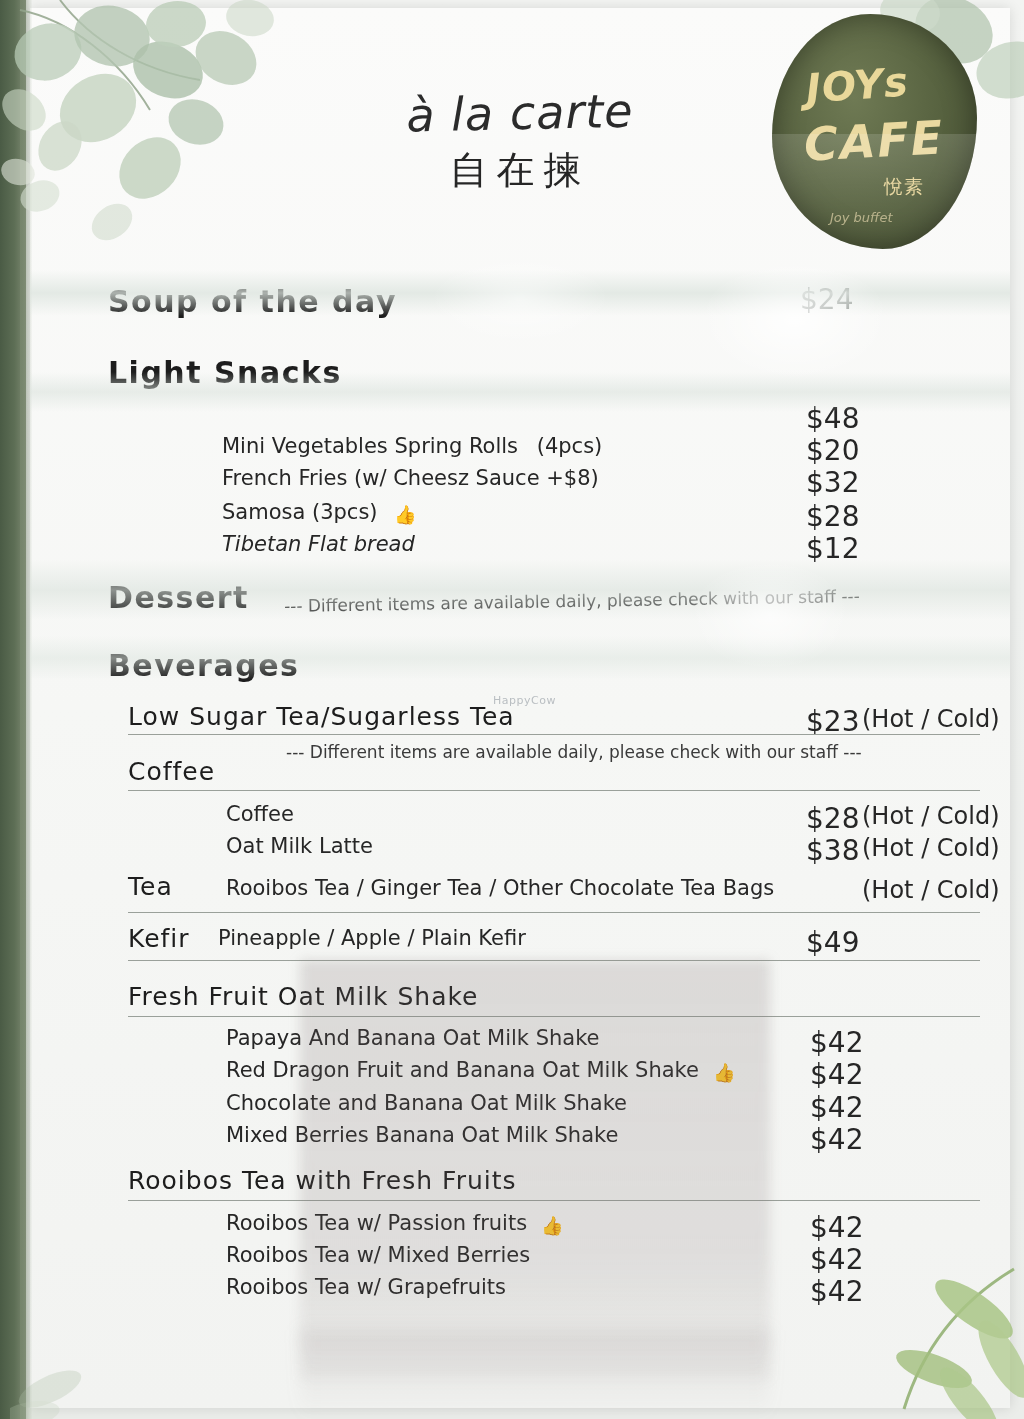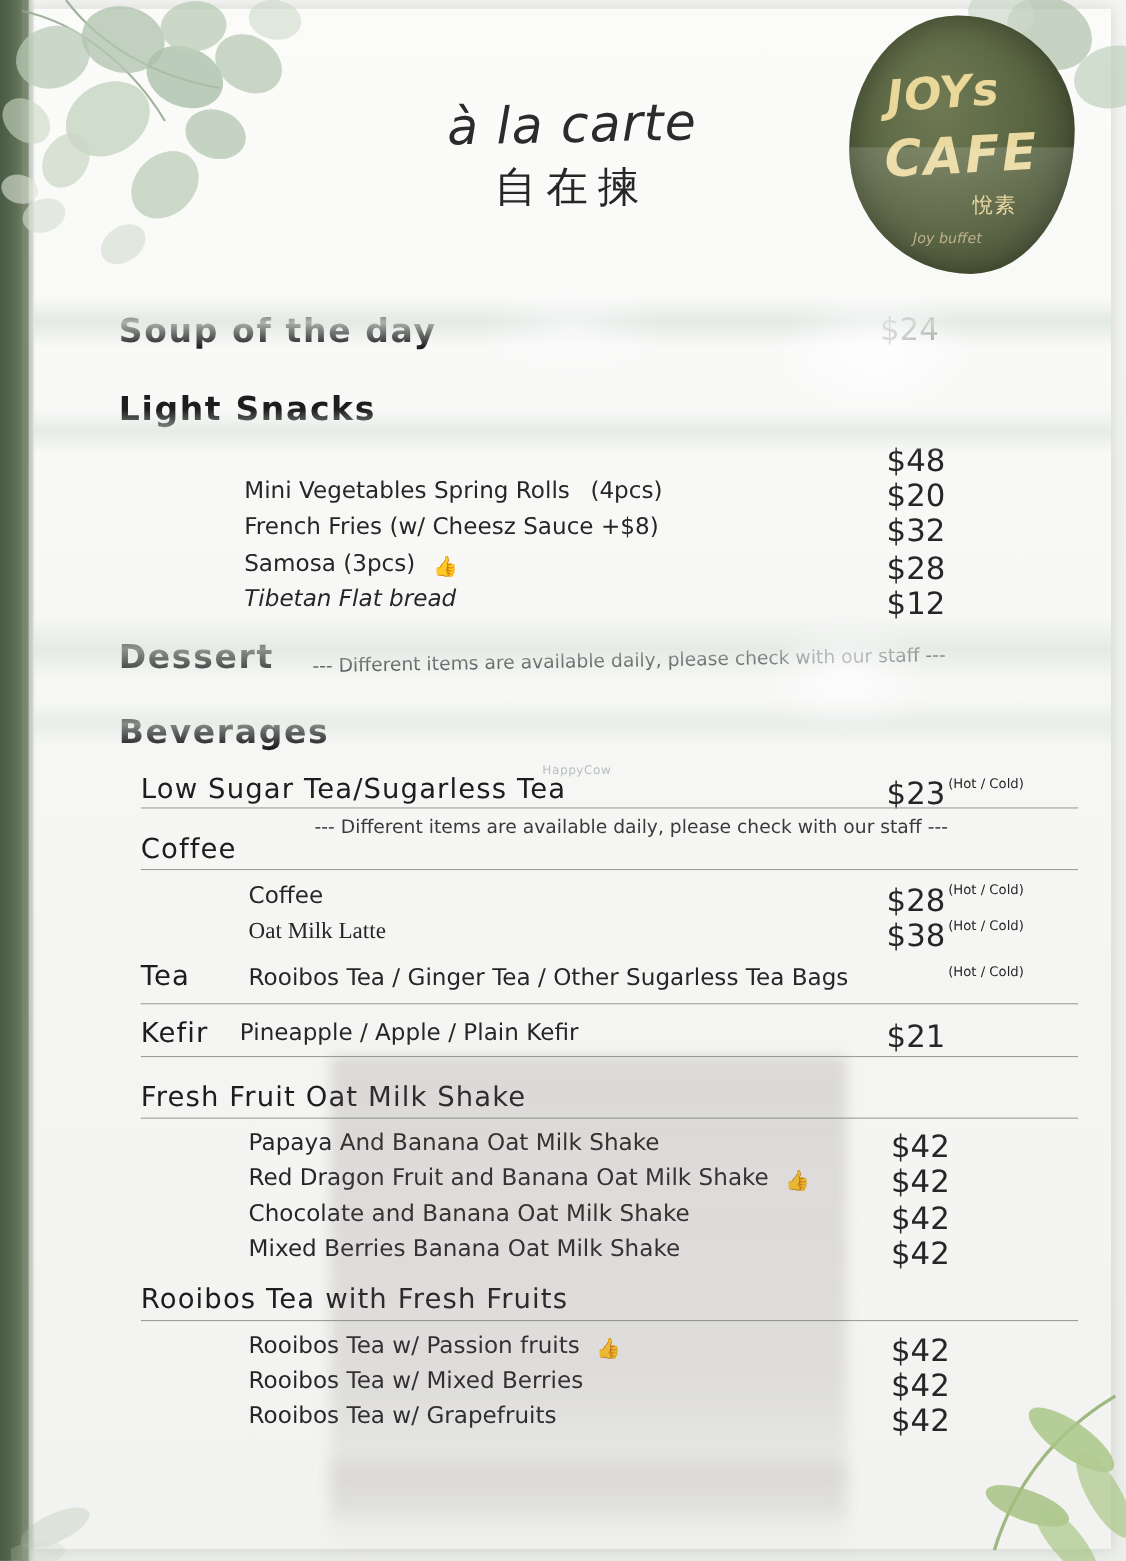--- a/index.html
+++ b/index.html
@@ -88,21 +88,21 @@
     position:absolute;font-family:"DejaVu Sans", sans-serif;
     font-size:30px;color:#1d1d1d;letter-spacing:1.5px;
     font-weight:600;
   }
   .sub-head{
     position:absolute;font-size:25px;color:#1d1d1d;font-weight:400;letter-spacing:1px;
   }
   .row{position:absolute;font-size:21px;color:#262626;}
   .price{position:absolute;font-size:28px;color:#262626;}
   .note{position:absolute;font-size:17px;color:#3a3a3a;}
-  .hot{position:absolute;font-size:12px;color:#262626;}
+  .hot{position:absolute;font-size:24px;color:#262626;}
   .rule{position:absolute;height:1px;background:#9aa09a;}
   .thumb{display:inline-block;font-size:18px;color:#2b2b2b;transform:translateY(2px);}
   .watermark{
     position:absolute;left:493px;top:694px;font-size:11px;color:#b9bec2;letter-spacing:.5px;
   }
   .faded{color:#6f7570;}
 </style>
 </head>
 <body>
 
@@ -216,32 +216,32 @@
     <div class="watermark">HappyCow</div>
 
     <div class="sub-head" style="left:128px;top:757px;">Coffee</div>
     <div class="note" style="left:286px;top:742px;">--- Different items are available daily, please check with our staff ---</div>
     <div class="rule" style="left:128px;top:790px;width:852px;"></div>
 
     <div class="row" style="left:226px;top:802px;">Coffee</div>
     <div class="price" style="left:806px;top:802px;">$28</div>
     <div class="hot" style="left:862px;top:802px;">(Hot / Cold)</div>
 
-    <div class="row" style="left:226px;top:834px;font-family:Liberation Serif, serif;">Oat Milk Latte</div>
+    <div class="row" style="left:226px;top:834px;">Oat Milk Latte</div>
     <div class="price" style="left:806px;top:834px;">$38</div>
     <div class="hot" style="left:862px;top:834px;">(Hot / Cold)</div>
 
     <div class="sub-head" style="left:128px;top:872px;">Tea</div>
-    <div class="row" style="left:226px;top:876px;">Rooibos Tea / Ginger Tea / Other Sugarless Tea Bags</div>
+    <div class="row" style="left:226px;top:876px;">Rooibos Tea / Ginger Tea / Other Chocolate Tea Bags</div>
     <div class="hot" style="left:862px;top:876px;">(Hot / Cold)</div>
     <div class="rule" style="left:128px;top:912px;width:852px;"></div>
 
     <div class="sub-head" style="left:128px;top:924px;">Kefir</div>
     <div class="row" style="left:218px;top:926px;">Pineapple / Apple / Plain Kefir</div>
-    <div class="price" style="left:806px;top:926px;">$21</div>
+    <div class="price" style="left:806px;top:926px;">$49</div>
     <div class="rule" style="left:128px;top:960px;width:852px;"></div>
 
     <div class="sub-head" style="left:128px;top:982px;">Fresh Fruit Oat Milk Shake</div>
     <div class="rule" style="left:128px;top:1016px;width:852px;"></div>
 
     <div class="row" style="left:226px;top:1026px;">Papaya And Banana Oat Milk Shake</div>
     <div class="price" style="left:810px;top:1026px;">$42</div>
 
     <div class="row" style="left:226px;top:1058px;">
       <span>Red Dragon Fruit and Banana Oat Milk Shake</span>

